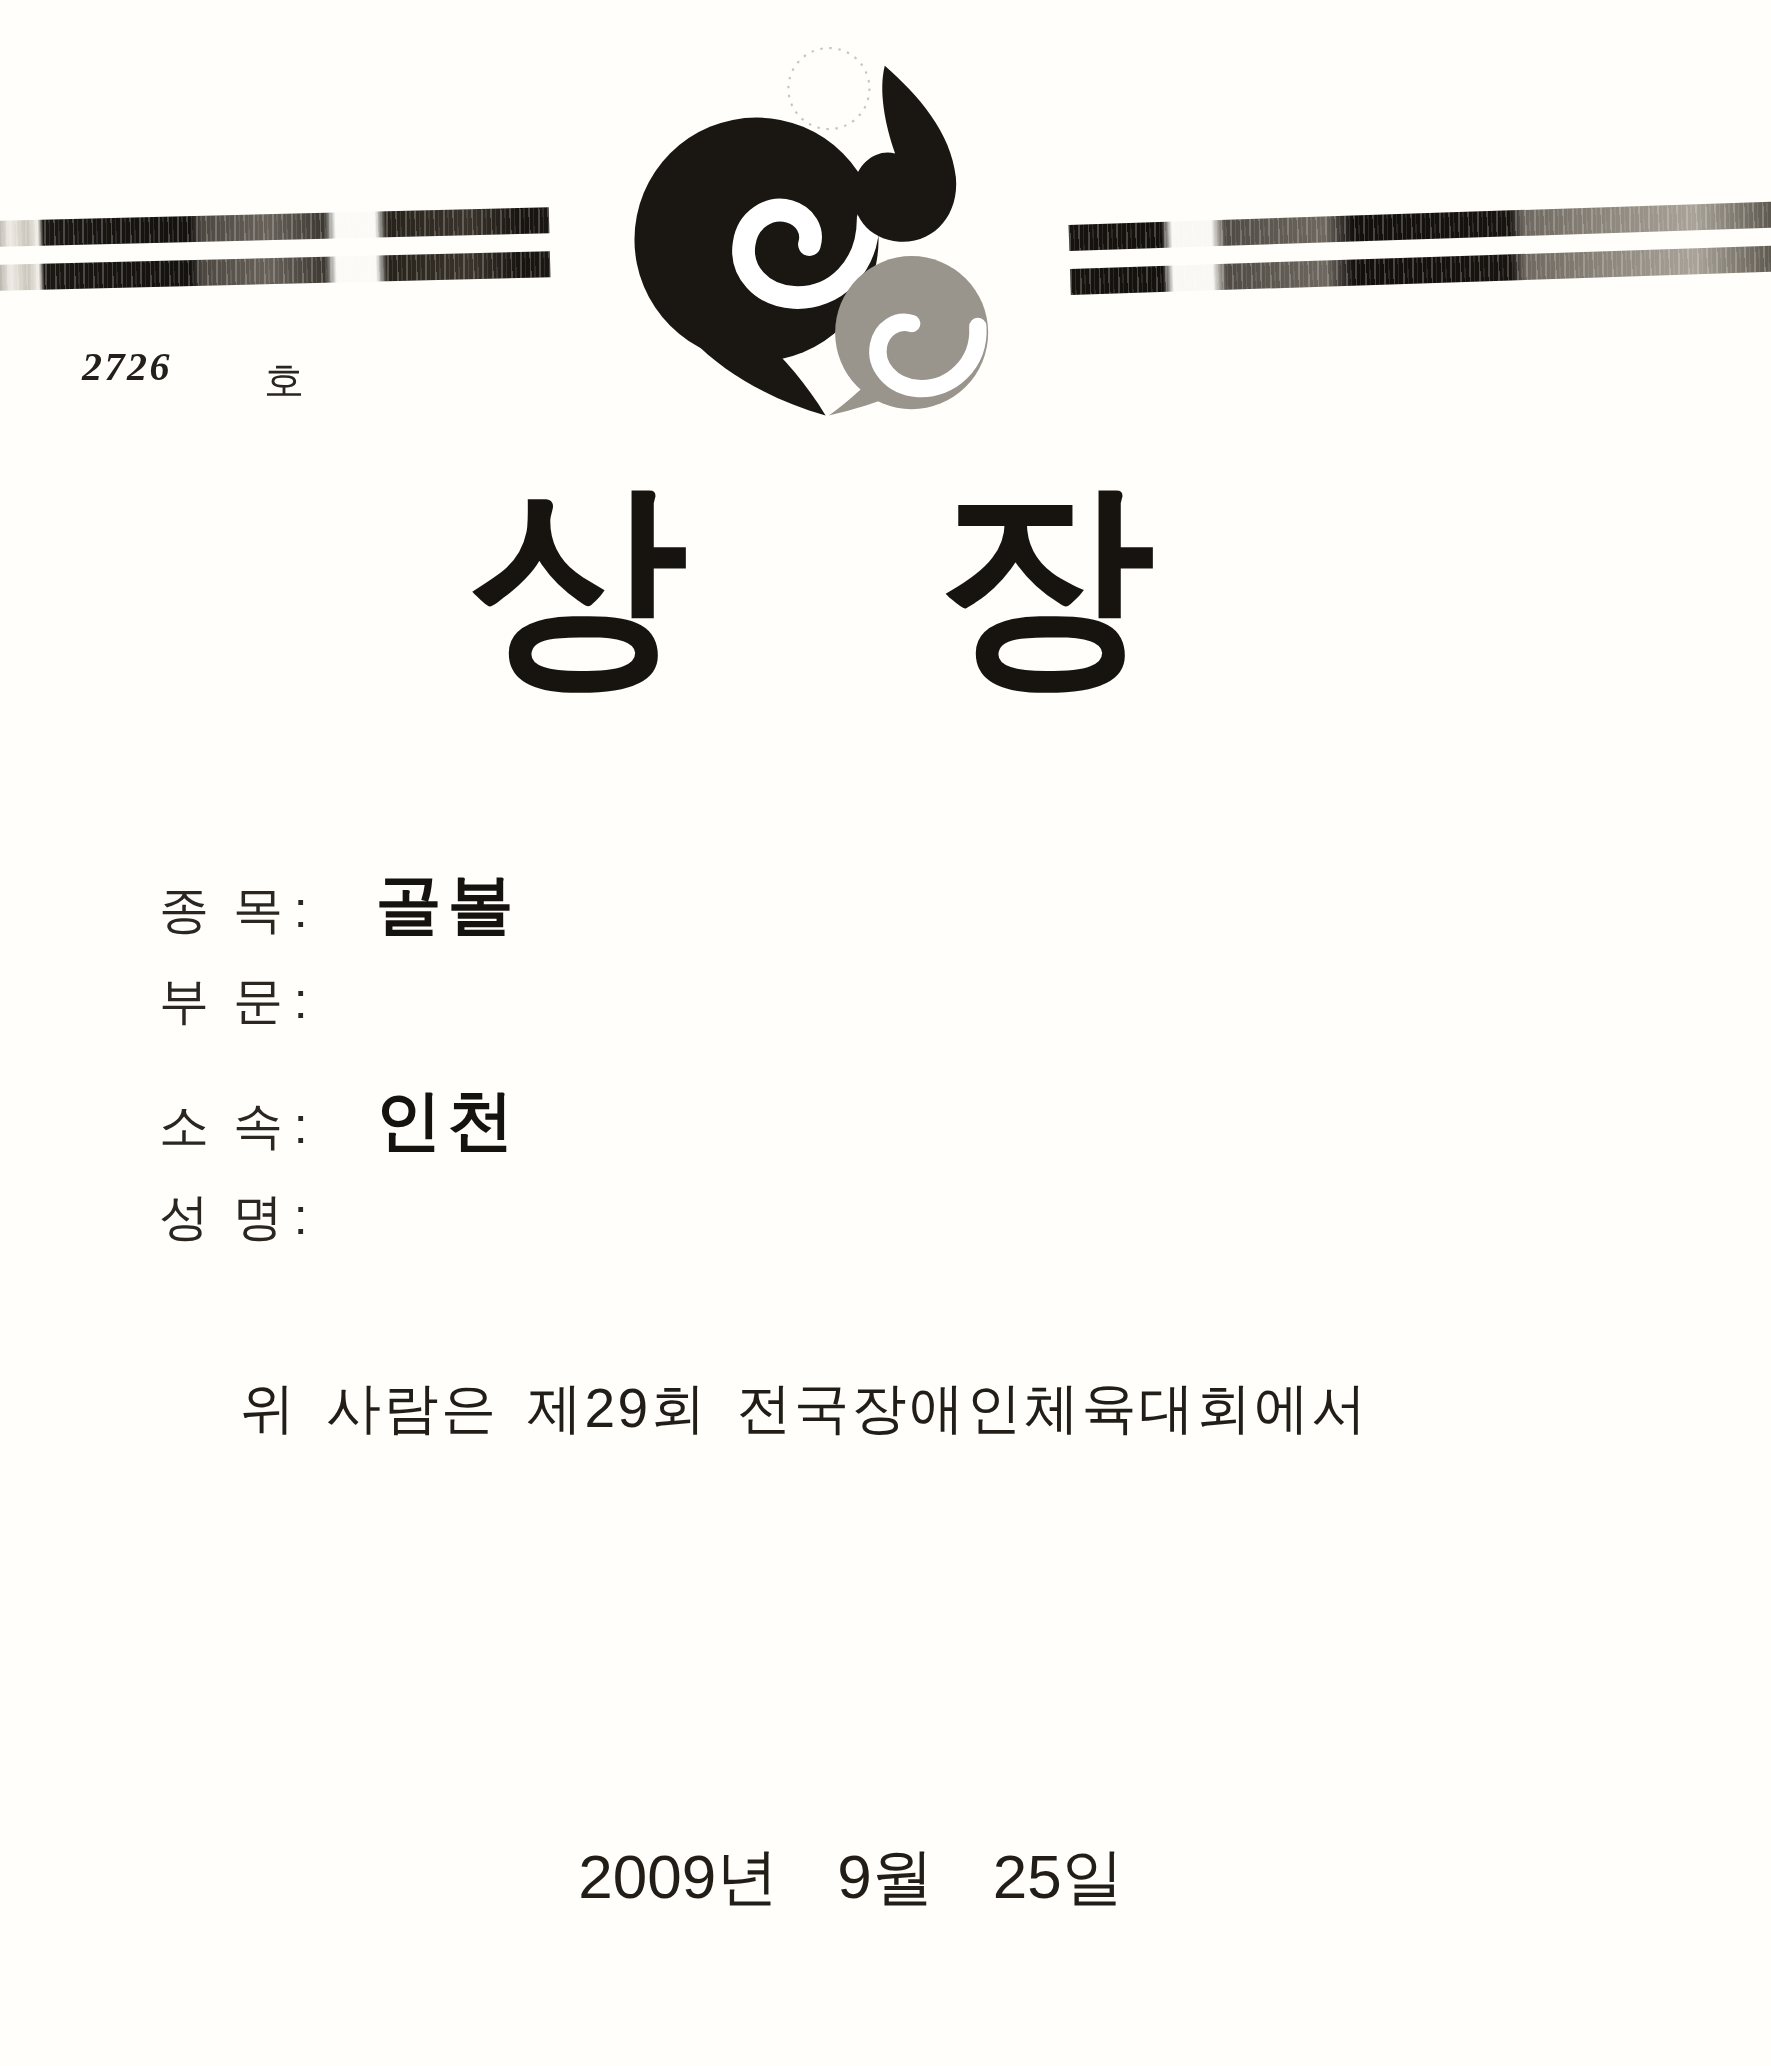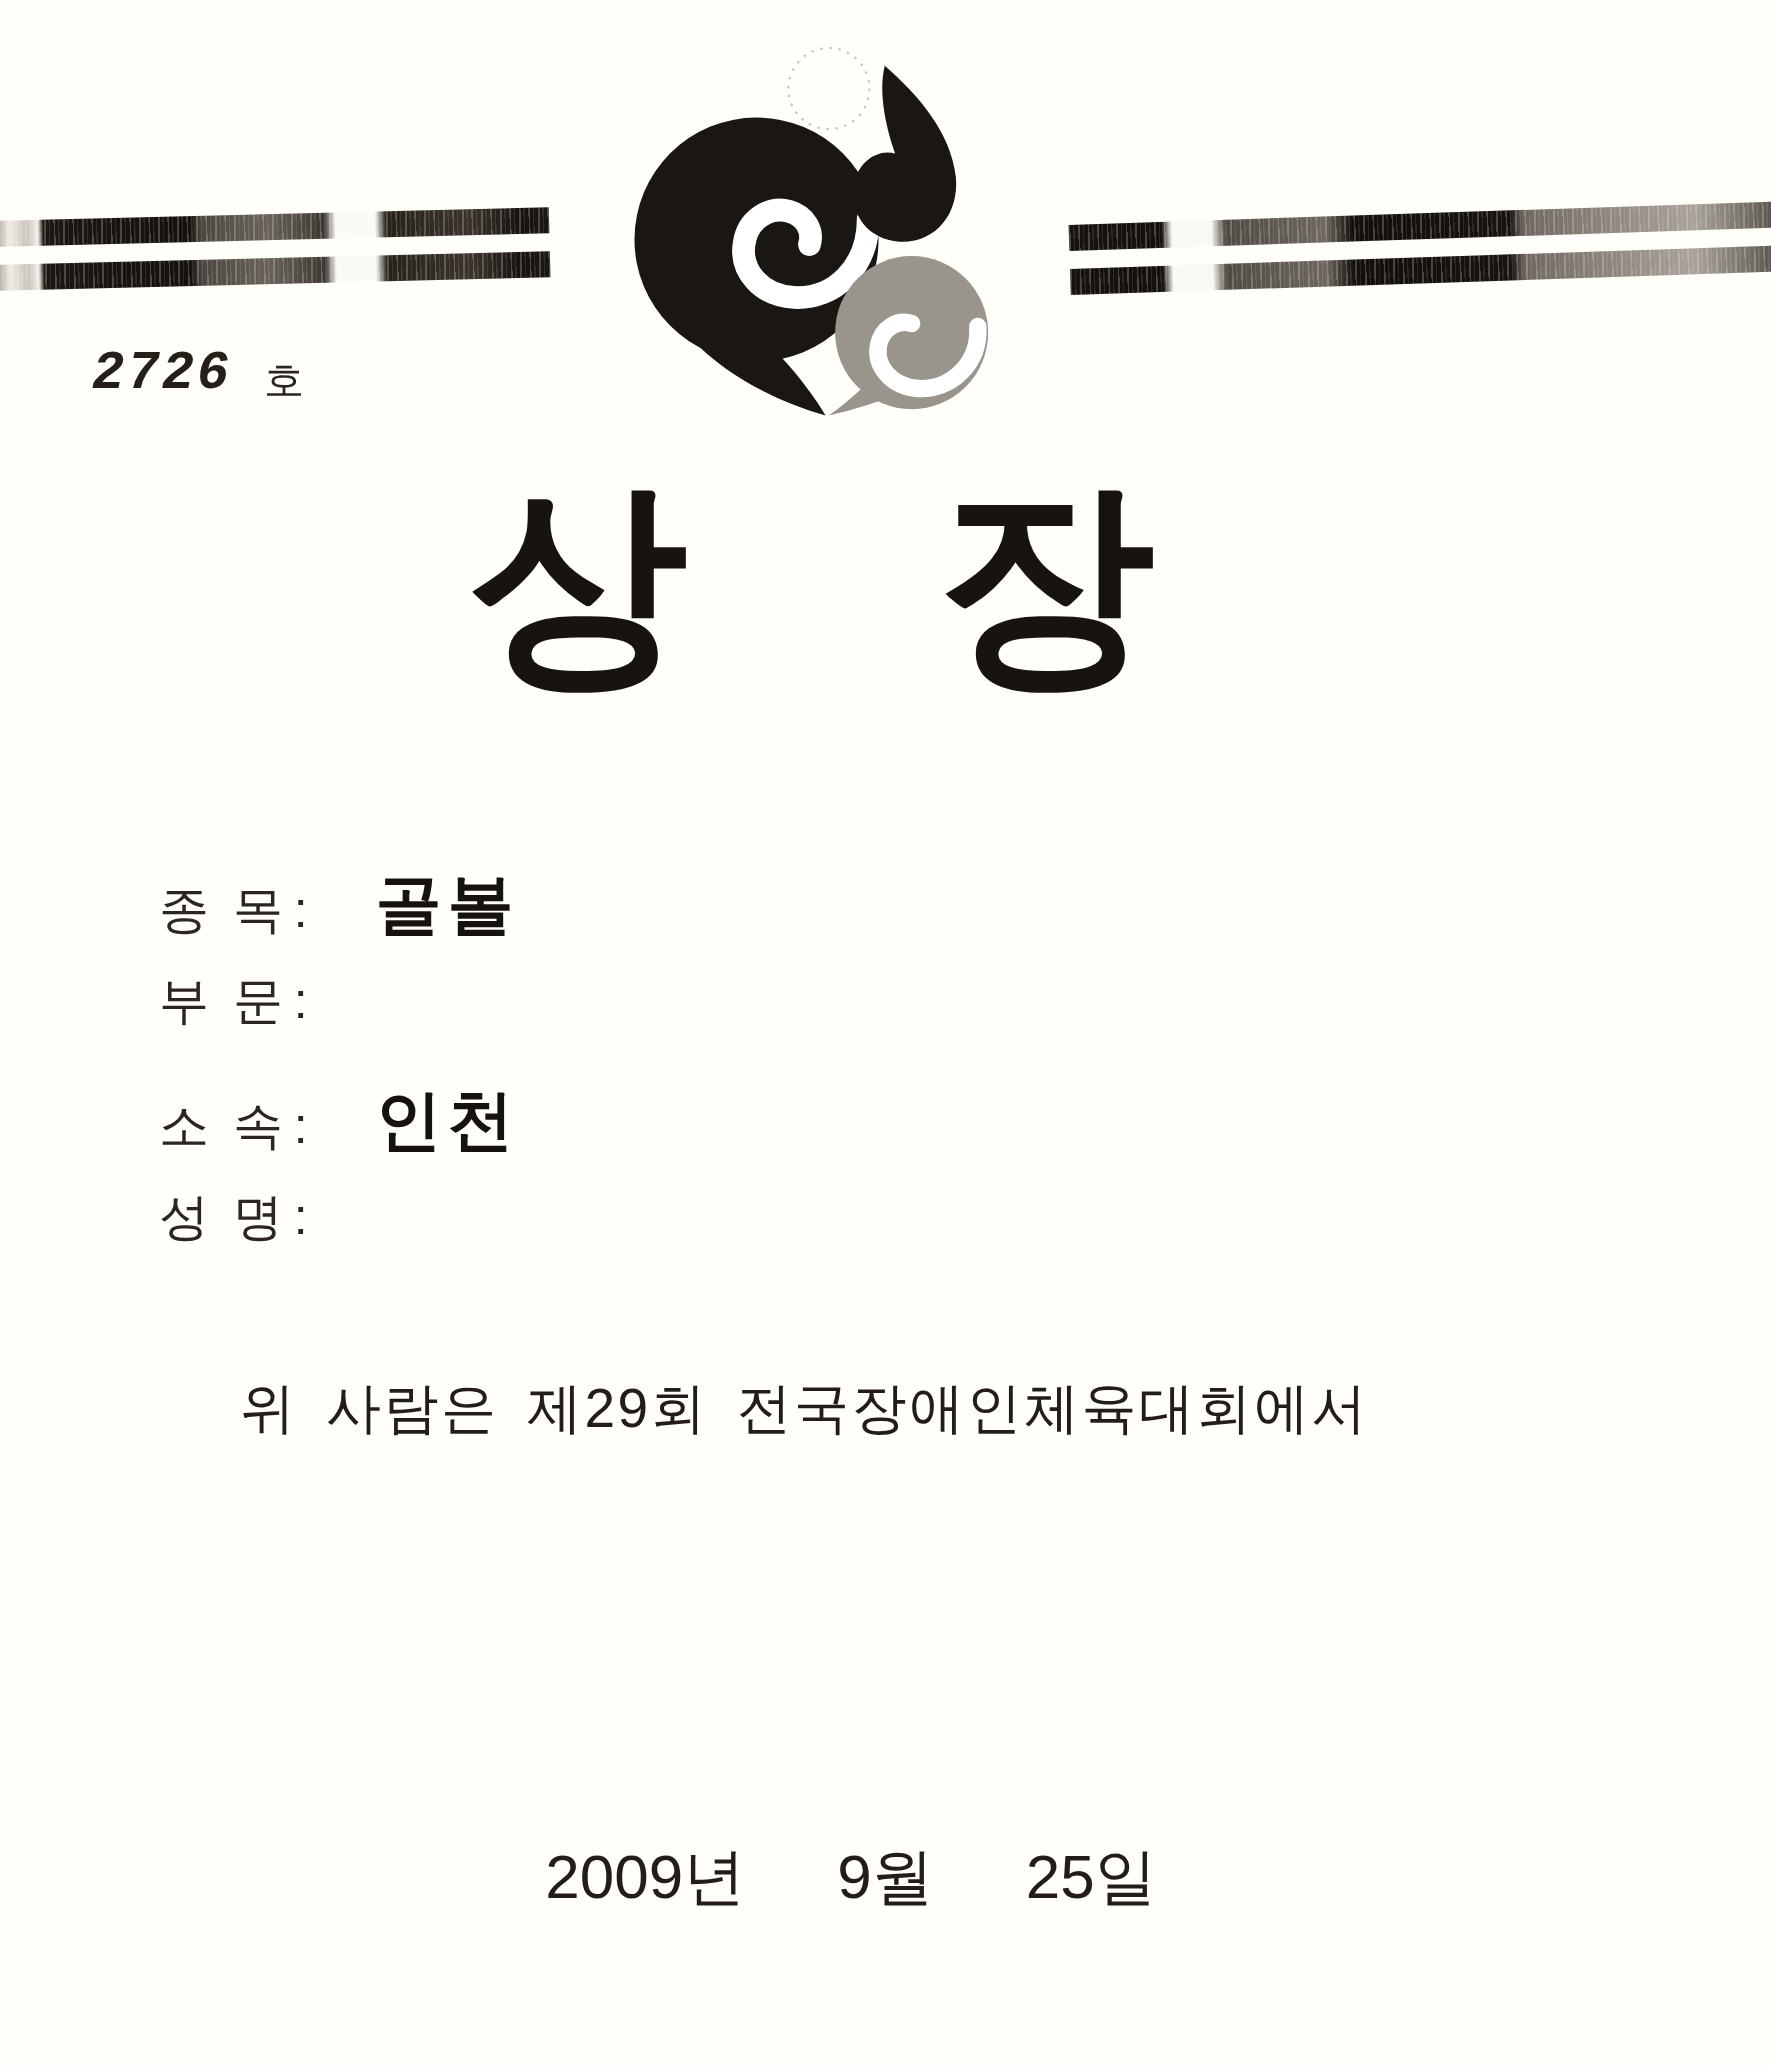--- a/index.html
+++ b/index.html
@@ -34,23 +34,23 @@
   }
   .stripe::after{
     content:"";position:absolute;inset:0;
     background:repeating-linear-gradient(90deg,
       rgba(255,255,255,.22) 0 1.7px,transparent 1.7px 4.5px,
       rgba(255,255,255,.10) 4.5px 5.8px,transparent 5.8px 9.5px);
   }
   
   .logo{position:absolute;left:620px;top:41px;width:393px;height:393px;}
   
-  .cert-no{position:absolute;left:92px;top:343px;
-    font-family:Liberation Mono, monospace;font-style:italic;font-weight:600;
-    font-size:54px;letter-spacing:2.5px;color:#241f19;}
+  .cert-no{position:absolute;left:82px;top:343px;
+    font-family:Liberation Serif, serif;font-style:italic;font-weight:600;
+    font-size:40px;letter-spacing:2.5px;color:#241f19;}
   .cert-no-suffix{position:absolute;left:264px;top:353px;
     font-size:40px;color:#2a251f;letter-spacing:0;}
   
   .title{position:absolute;left:0;top:475px;width:1624px;
     display:flex;justify-content:center;gap:248px;
     font-family:"Liberation Serif", serif;font-weight:700;
     font-size:219px;line-height:1;color:#17130e;}
   
   .field{position:absolute;left:159px;display:flex;align-items:baseline;}
   .field .lbl{width:124px;display:flex;justify-content:space-between;
@@ -59,21 +59,21 @@
   .field .val{margin-left:68px;font-family:"Liberation Serif", serif;
     font-weight:700;font-size:66px;color:#16120d;letter-spacing:5.8px;}
   .f1{top:860px;} .f2{top:968px;} .f3{top:1076px;} .f4{top:1184px;}
   
   .body-line{position:absolute;text-align:left;
     font-size:55px;color:#221d17;letter-spacing:2.5px;word-spacing:10.7px;}
   .body-1{left:240px;top:1372px;width:1157px;}
   .body-2{left:124px;top:1488px;width:1388px;}
   
   .date-line{position:absolute;left:541px;top:1835px;width:620px;
-    display:flex;justify-content:center;gap:92px;
+    display:flex;justify-content:center;gap:59px;
     font-size:62px;color:#221d17;}
 </style>
 </head>
 <body>
 
 <div class="page">
 
   <div class="band band-left">
     <div class="stripe"></div>
     <div class="stripe"></div>

